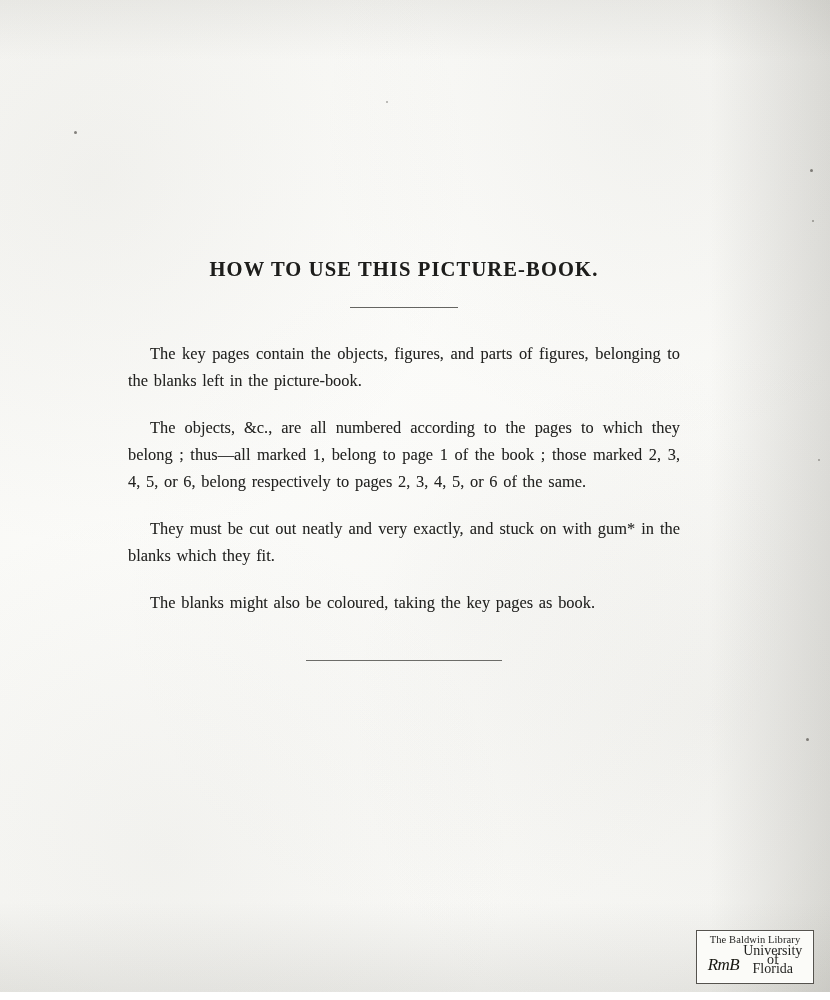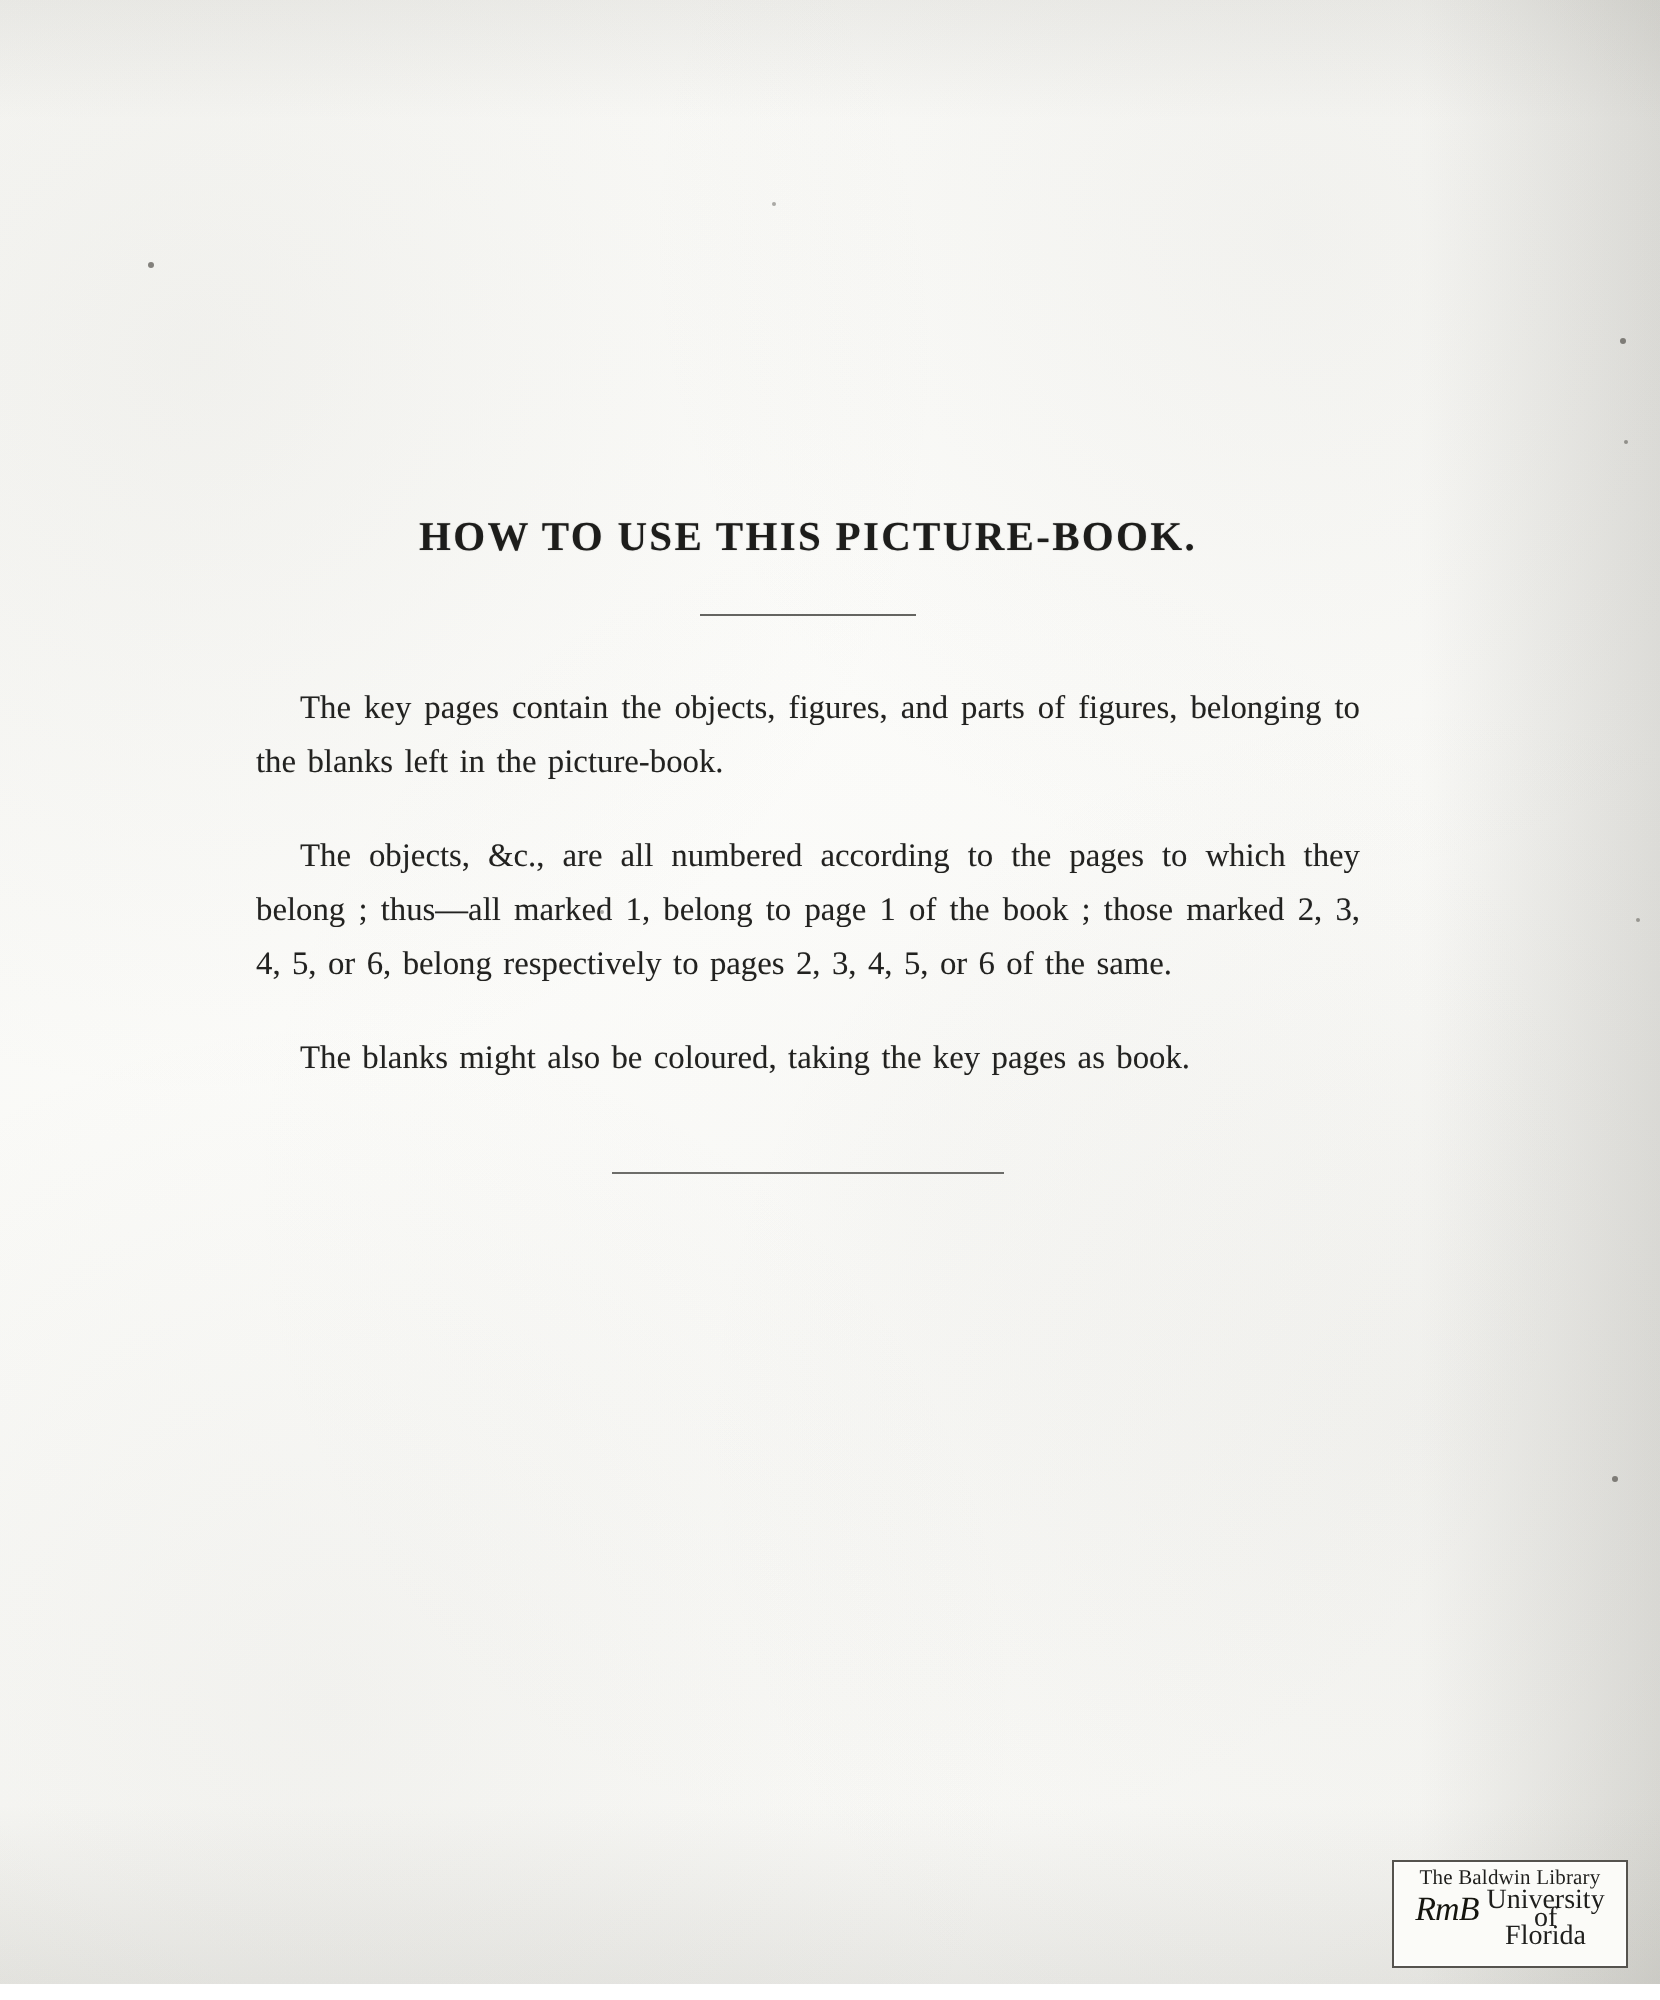--- a/index.html
+++ b/index.html
@@ -140,21 +140,21 @@
   }
   .bookplate .bp-top {
     text-align: center;
     font-size: 10.5px;
     color: #1f1f1d;
     margin-top: 3px;
     letter-spacing: 0.1px;
   }
   .bookplate .bp-row {
     display: flex;
-    align-items: flex-start;
+    align-items: flex-end;
     justify-content: center;
     margin-top: 1px;
   }
   .bookplate .bp-mono {
     font-size: 17px;
     font-style: italic;
     color: #15150f;
     line-height: 17px;
     letter-spacing: -0.5px;
   }
@@ -193,20 +193,21 @@
   <div class="speck" style="left:300px; top:455px; width:2px; height:2px; opacity:0.5;"></div>
 
   <div class="content">
 
     <h1 class="doc-title">HOW TO USE THIS PICTURE-BOOK.</h1>
 
     <div class="rule-short"></div>
 
     <p class="para p1">The key pages contain the objects, figures, and parts of figures, belonging to the blanks left in the picture-book.</p>
     <p class="para p2">The objects, &amp;c., are all numbered according to the pages to which they belong ; thus—all marked 1, belong to page 1 of the book ; those marked 2, 3, 4, 5, or 6, belong respectively to pages 2, 3, 4, 5, or 6 of the same.</p>
+    <p class="para p3">They must be cut out neatly and very exactly, and stuck on with gum* in the blanks which they fit.</p>
     <p class="para p5 last-loose">The blanks might also be coloured, taking the key pages as book.</p>
 
     <div class="rule-long"></div>
   </div>
 
 
   <div class="bookplate">
     <div class="bp-top">The Baldwin Library</div>
     <div class="bp-row">
       <div class="bp-mono">RmB</div>

